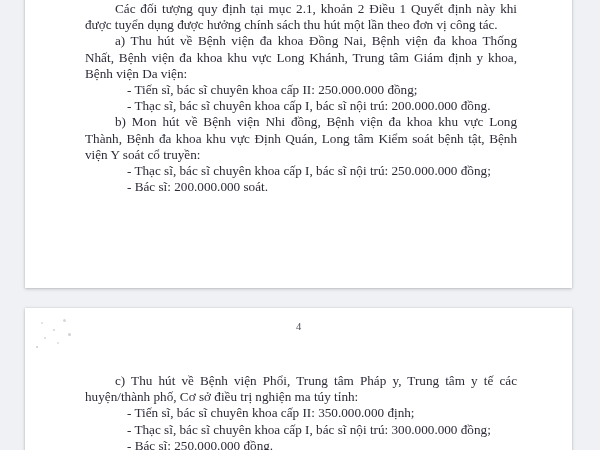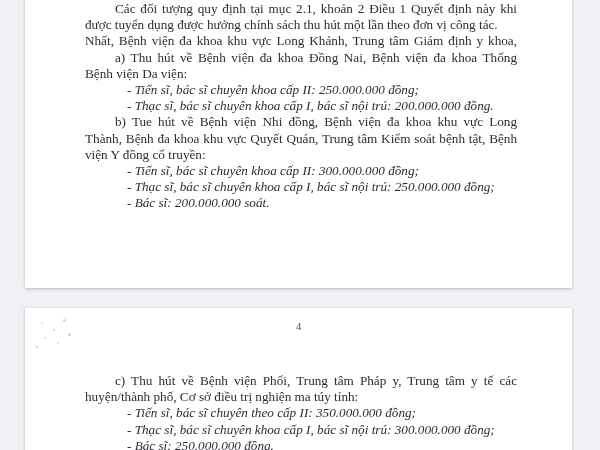--- a/index.html
+++ b/index.html
@@ -31,21 +31,21 @@
     color: #2c2c38;
     font-size: 13.2px;
     line-height: 16.2px;
   }
   .page-1 .page-body { padding-top: 13px; }
   .page-2 .page-body { margin-top: 40px; }
   .block { margin: 0; }
   .line { text-align: justify; white-space: normal; }
   .line.jf { text-align-last: justify; }
   .line.ind-para { text-indent: 30px; }
-  .line.ind-item { text-indent: 42px; font-style: italic; }
+  .line.ind-item { text-indent: 42px; }
   .page-number {
     margin-top: 12px;
     height: 13px;
     line-height: 13px;
     text-align: center;
     font-size: 10.5px;
     color: #4a4a58;
   }
   .speck {
     position: absolute;
@@ -58,56 +58,53 @@
 
 <div class="viewport">
 
   <div class="page page-1">
     <div class="page-body">
         <div class="block">
           <div class="line jf ind-para">Các đối tượng quy định tại mục 2.1, khoản 2 Điều 1 Quyết định này khi</div>
           <div class="line">được tuyển dụng được hưởng chính sách thu hút một lần theo đơn vị công tác.</div>
         </div>
         <div class="block">
+          <div class="line jf ind-para">a) Thu hút về Bệnh viện đa khoa Đồng Nai, Bệnh viện đa khoa Thống</div>
           <div class="line jf">Nhất, Bệnh viện đa khoa khu vực Long Khánh, Trung tâm Giám định y khoa,</div>
-          <div class="line jf ind-para">a) Thu hút về Bệnh viện đa khoa Đồng Nai, Bệnh viện đa khoa Thống</div>
           <div class="line">Bệnh viện Da viện:</div>
         </div>
         <div class="block">
           <div class="line ind-item">- Tiến sĩ, bác sĩ chuyên khoa cấp II: 250.000.000 đồng;</div>
         </div>
         <div class="block">
           <div class="line ind-item">- Thạc sĩ, bác sĩ chuyên khoa cấp I, bác sĩ nội trú: 200.000.000 đồng.</div>
         </div>
         <div class="block">
-          <div class="line jf ind-para">b) Tue hút về Bệnh viện Nhi đồng, Bệnh viện đa khoa khu vực Long</div>
-          <div class="line jf">Thành, Bệnh đa khoa khu vực Quyết Quán, Trung tâm Kiểm soát bệnh tật, Bệnh</div>
-          <div class="line">viện Y đồng cổ truyền:</div>
-        </div>
-        <div class="block">
-          <div class="line ind-item">- Tiến sĩ, bác sĩ chuyên khoa cấp II: 300.000.000 đồng;</div>
+          <div class="line jf ind-para">b) Mon hút về Bệnh viện Nhi đồng, Bệnh viện đa khoa khu vực Long</div>
+          <div class="line jf">Thành, Bệnh đa khoa khu vực Định Quán, Long tâm Kiểm soát bệnh tật, Bệnh</div>
+          <div class="line">viện Y soát cổ truyền:</div>
         </div>
         <div class="block">
           <div class="line ind-item">- Thạc sĩ, bác sĩ chuyên khoa cấp I, bác sĩ nội trú: 250.000.000 đồng;</div>
         </div>
         <div class="block">
           <div class="line ind-item">- Bác sĩ: 200.000.000 soát.</div>
         </div>
       </div>
   </div>
 
   <div class="page page-2">
     <div class="page-number">4</div>
     <div class="page-body">
         <div class="block">
           <div class="line jf ind-para">c) Thu hút về Bệnh viện Phổi, Trung tâm Pháp y, Trung tâm y tế các</div>
           <div class="line">huyện/thành phố, Cơ sở điều trị nghiện ma túy tỉnh:</div>
         </div>
         <div class="block">
-          <div class="line ind-item">- Tiến sĩ, bác sĩ chuyên theo cấp II: 350.000.000 đồng;</div>
+          <div class="line ind-item">- Tiến sĩ, bác sĩ chuyên khoa cấp II: 350.000.000 định;</div>
         </div>
         <div class="block">
           <div class="line ind-item">- Thạc sĩ, bác sĩ chuyên khoa cấp I, bác sĩ nội trú: 300.000.000 đồng;</div>
         </div>
         <div class="block">
           <div class="line ind-item">- Bác sĩ: 250.000.000 đồng.</div>
         </div>
       </div>
 
     <span class="speck" style="left:11px; top:38px; width:2px; height:2px; opacity:.45;"></span>

